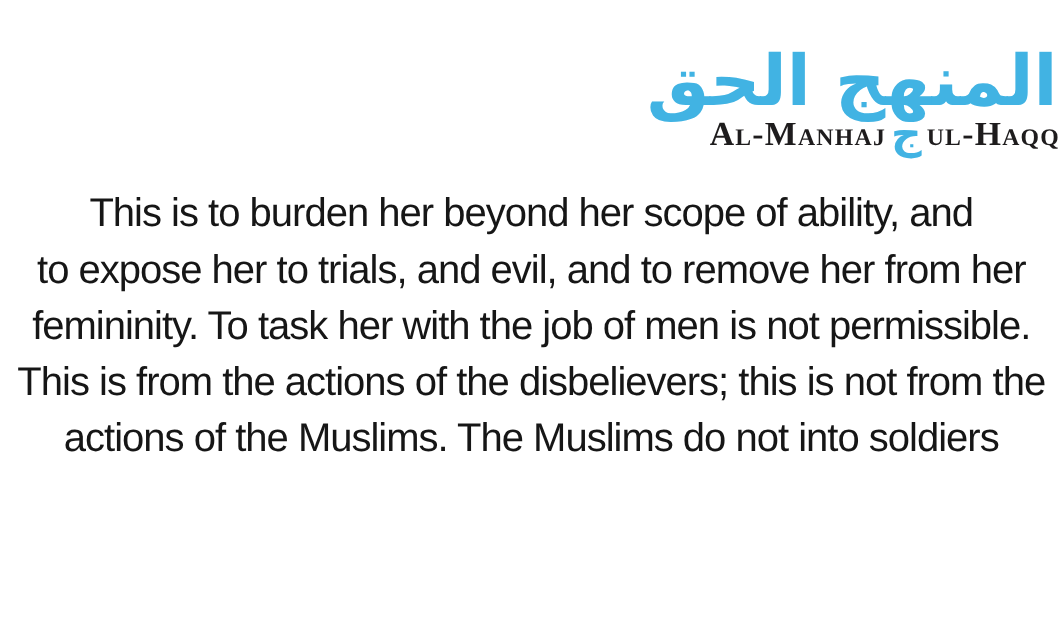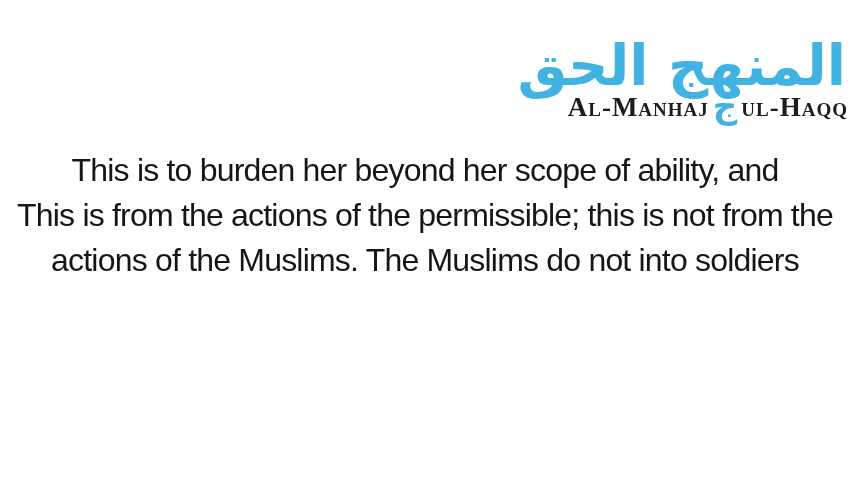--- a/index.html
+++ b/index.html
@@ -84,15 +84,17 @@
   <div class="logo-arabic">المنهج الحق</div>
   <div class="logo-latin">
     <span>Al-Manhaj</span>
     <span class="logo-tail">ج</span>
     <span>ul-Haqq</span>
   </div>
 </div>
 
 <div class="quote">
   <div class="quote-line">This is to burden her beyond her scope of ability, and</div>
-  <div class="quote-line">This is from the actions of the permissible; this is not from the</div>
+  <div class="quote-line">to expose her to trials, and evil, and to remove her from her</div>
+  <div class="quote-line">femininity. To task her with the job of men is not permissible.</div>
+  <div class="quote-line">This is from the actions of the disbelievers; this is not from the</div>
   <div class="quote-line">actions of the Muslims. The Muslims do not into soldiers</div>
 </div>
 
 </body></html>

